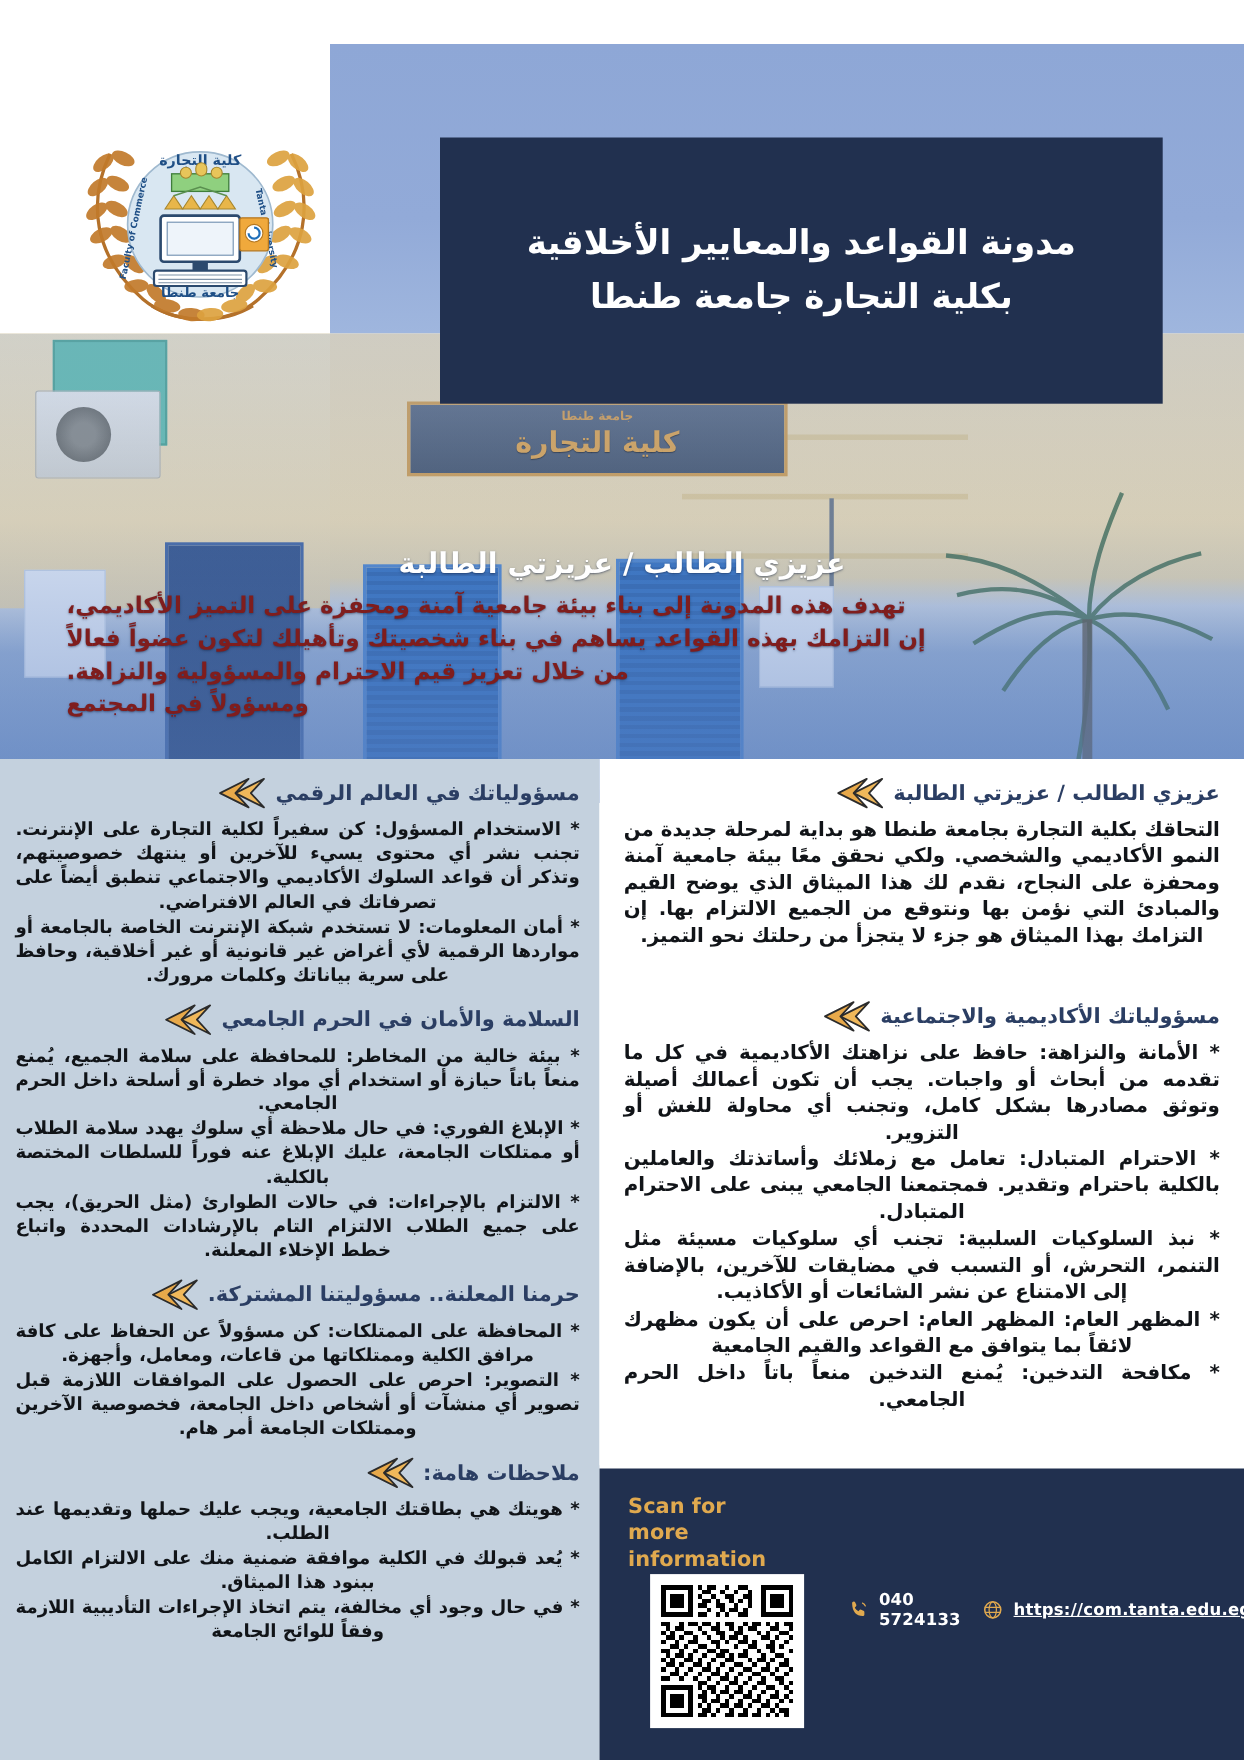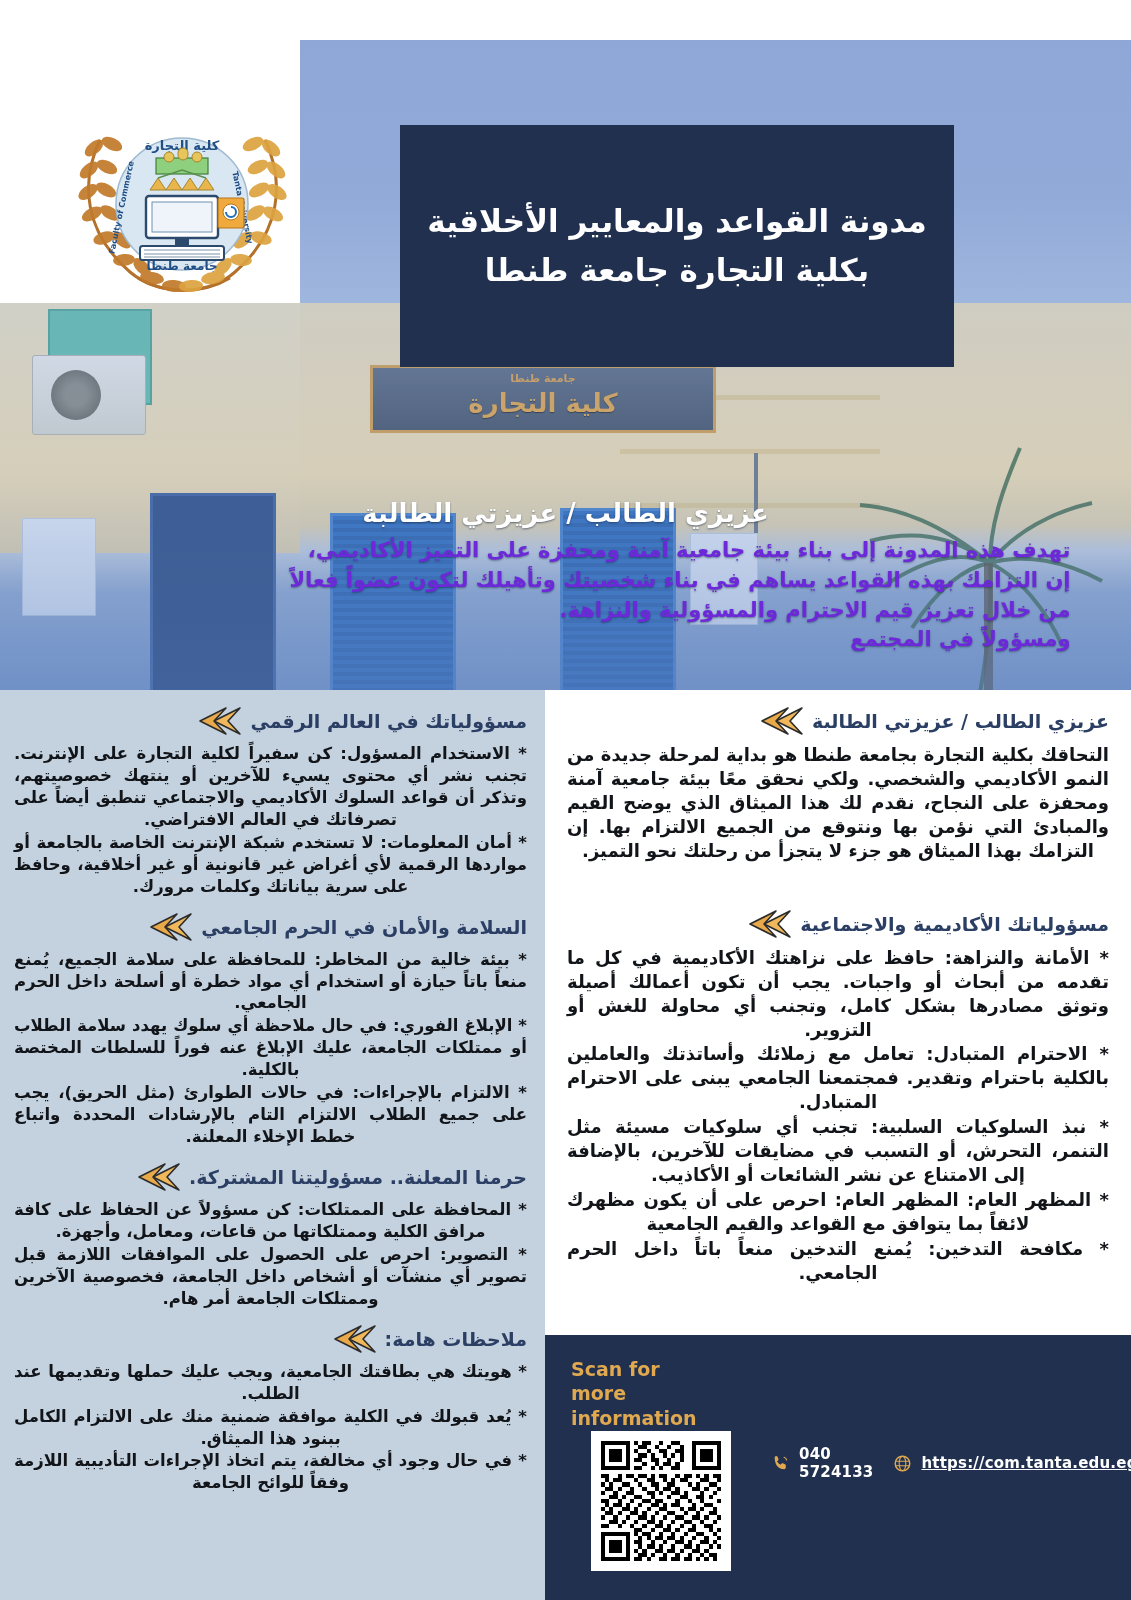--- a/index.html
+++ b/index.html
@@ -39,30 +39,30 @@
   .photo-tint{position:absolute;left:0;top:0;width:1131px;height:427px;
     background:linear-gradient(180deg,rgba(122,152,205,.30) 0%,rgba(110,143,200,.22) 40%,rgba(96,132,195,.42) 72%,rgba(92,128,192,.60) 100%);}
   .blue-band{position:absolute;left:0;top:415px;width:1131px;height:275px;
     background:linear-gradient(180deg,rgba(95,131,193,.80) 0%,rgba(86,122,188,.88) 50%,rgba(93,129,192,.90) 100%);}
 
   
   .logo-wrap{position:absolute;left:60px;top:72px;width:245px;height:195px;}
   .logo-svg{width:100%;height:100%;display:block;}
 
   
-  .title-panel{position:absolute;left:400px;top:85px;width:554px;height:242px;
+  .title-panel{position:absolute;left:400px;top:85px;width:657px;height:242px;
     background:#21304f;display:flex;flex-direction:column;align-items:center;justify-content:center;gap:10px;}
   .title-line{color:#ffffff;font-size:31px;font-weight:bold;line-height:1.25;text-align:center;letter-spacing:0px;}
 
   
   .intro{position:absolute;left:0;top:452px;width:1131px;height:215px;
     display:flex;flex-direction:column;align-items:center;justify-content:flex-start;padding-top:6px;box-sizing:border-box;}
   .intro-head{color:#ffffff;font-size:26px;font-weight:bold;margin-bottom:8px;text-align:center;
     text-shadow:0 1px 2px rgba(20,35,65,.55);}
-  .intro-body{color:#6d28d9;font-size:21px;font-weight:bold;line-height:1.42;text-align:right;width:1010px;
+  .intro-body{color:#7f1d1d;font-size:21px;font-weight:bold;line-height:1.42;text-align:left;width:1010px;
     text-shadow:0 1px 2px rgba(20,35,65,.5);}
 
   
   .columns{position:absolute;left:0;top:690px;width:1131px;height:1153px;}
   .col-left{position:absolute;left:0;top:0;width:545px;height:910px;background:#c4d1de;
     padding:14px 18px 0 14px;box-sizing:border-box;}
   .col-right{position:absolute;left:545px;top:0;width:586px;height:642px;background:#ffffff;
     padding:14px 22px 0 22px;box-sizing:border-box;}
 
   .sec{margin-bottom:14px;}

